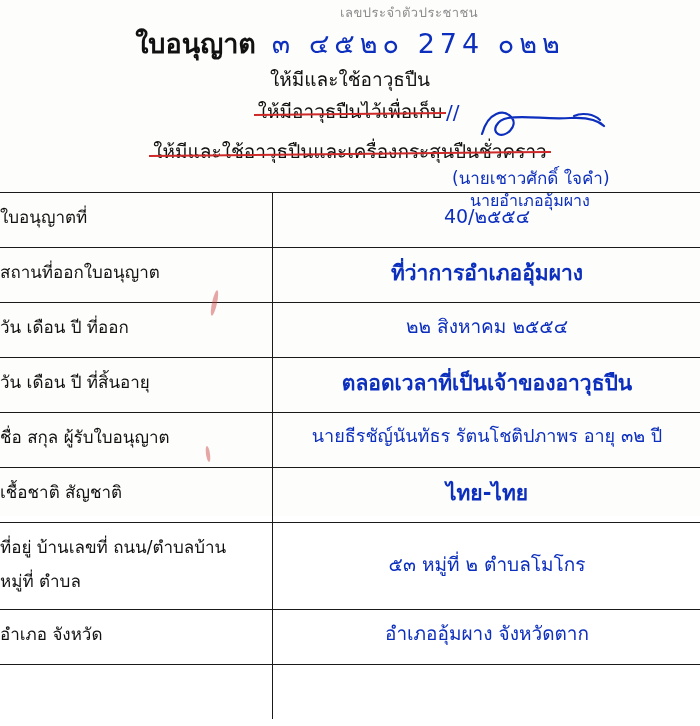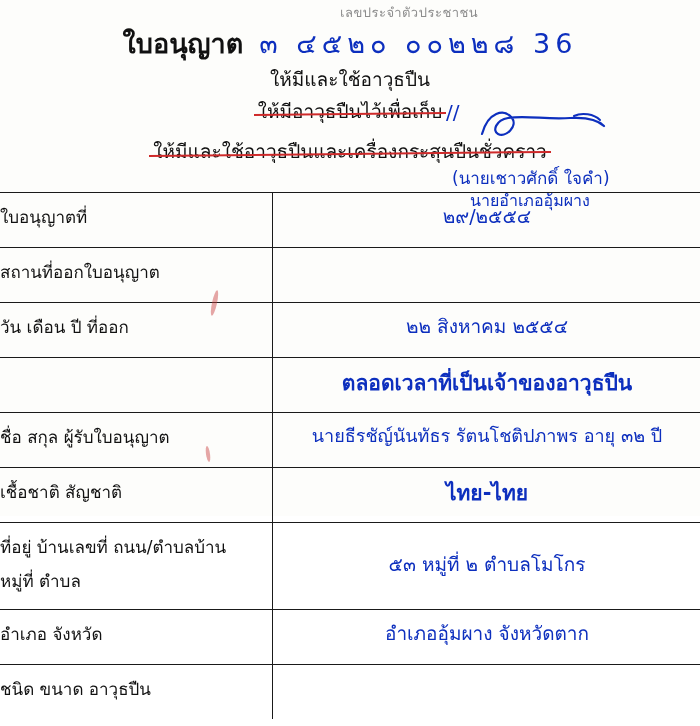--- a/index.html
+++ b/index.html
@@ -165,21 +165,21 @@
   .smudge.s2 { left: 206px; top: 446px; width: 4px; height: 16px; transform: rotate(-8deg); }
 </style>
 </head>
 <body>
 
 <div class="page">
 
   <div class="header-top-label">เลขประจำตัวประชาชน</div>
 
   <div class="title-row">
-    <span class="title-main">ใบอนุญาต</span><span class="license-number">๓ ๔๕๒๐ ๐๐๒๒๘ 36</span>
+    <span class="title-main">ใบอนุญาต</span><span class="license-number">๓ ๔๕๒๐ 274 ๐๒๒</span>
   </div>
 
   <div class="sub-line l1">
     <span>ให้มีและใช้อาวุธปืน</span>
   </div>
   <div class="sub-line l2">
     <span class="strike">ให้มีอาวุธปืนไว้เพื่อเก็บ</span>
   </div>
   <div class="sub-line l3">
     <span class="strike">ให้มีและใช้อาวุธปืนและเครื่องกระสุนปืนชั่วคราว</span>
@@ -193,36 +193,38 @@
   </svg>
 
   <div class="sig-name">(นายเชาวศักดิ์  ใจคำ)</div>
   <div class="sig-position">นายอำเภออุ้มผาง</div>
 
   <div class="table">
 
     <div class="row">
       <div class="row-vline"></div>
       <div class="row-label">ใบอนุญาตที่</div>
-      <div class="row-value">๒๙/๒๕๕๔</div>
+      <div class="row-value">40/๒๕๕๔</div>
     </div>
 
     <div class="row">
       <div class="row-vline"></div>
       <div class="row-label">สถานที่ออกใบอนุญาต</div>
+      <div class="row-value bold">ที่ว่าการอำเภออุ้มผาง</div>
     </div>
 
     <div class="row">
       <div class="row-vline"></div>
       <div class="row-label">วัน เดือน ปี ที่ออก</div>
       <div class="row-value">๒๒  สิงหาคม ๒๕๕๔</div>
     </div>
 
     <div class="row">
       <div class="row-vline"></div>
+      <div class="row-label">วัน เดือน ปี ที่สิ้นอายุ</div>
       <div class="row-value bold">ตลอดเวลาที่เป็นเจ้าของอาวุธปืน</div>
     </div>
 
     <div class="row">
       <div class="row-vline"></div>
       <div class="row-label">ชื่อ สกุล ผู้รับใบอนุญาต</div>
       <div class="row-value small">นายธีรชัญ์นันทัธร  รัตนโชติปภาพร อายุ ๓๒ ปี</div>
     </div>
 
     <div class="row">
@@ -239,21 +241,20 @@
     </div>
 
     <div class="row">
       <div class="row-vline"></div>
       <div class="row-label">อำเภอ  จังหวัด</div>
       <div class="row-value">อำเภออุ้มผาง   จังหวัดตาก</div>
     </div>
 
     <div class="row">
       <div class="row-vline"></div>
-      <div class="row-label">ชนิด  ขนาด  อาวุธปืน</div>
     </div>
 
   </div>
 
   <div class="smudge s1"></div>
   <div class="smudge s2"></div>
 
 </div>
 
 </body></html>

